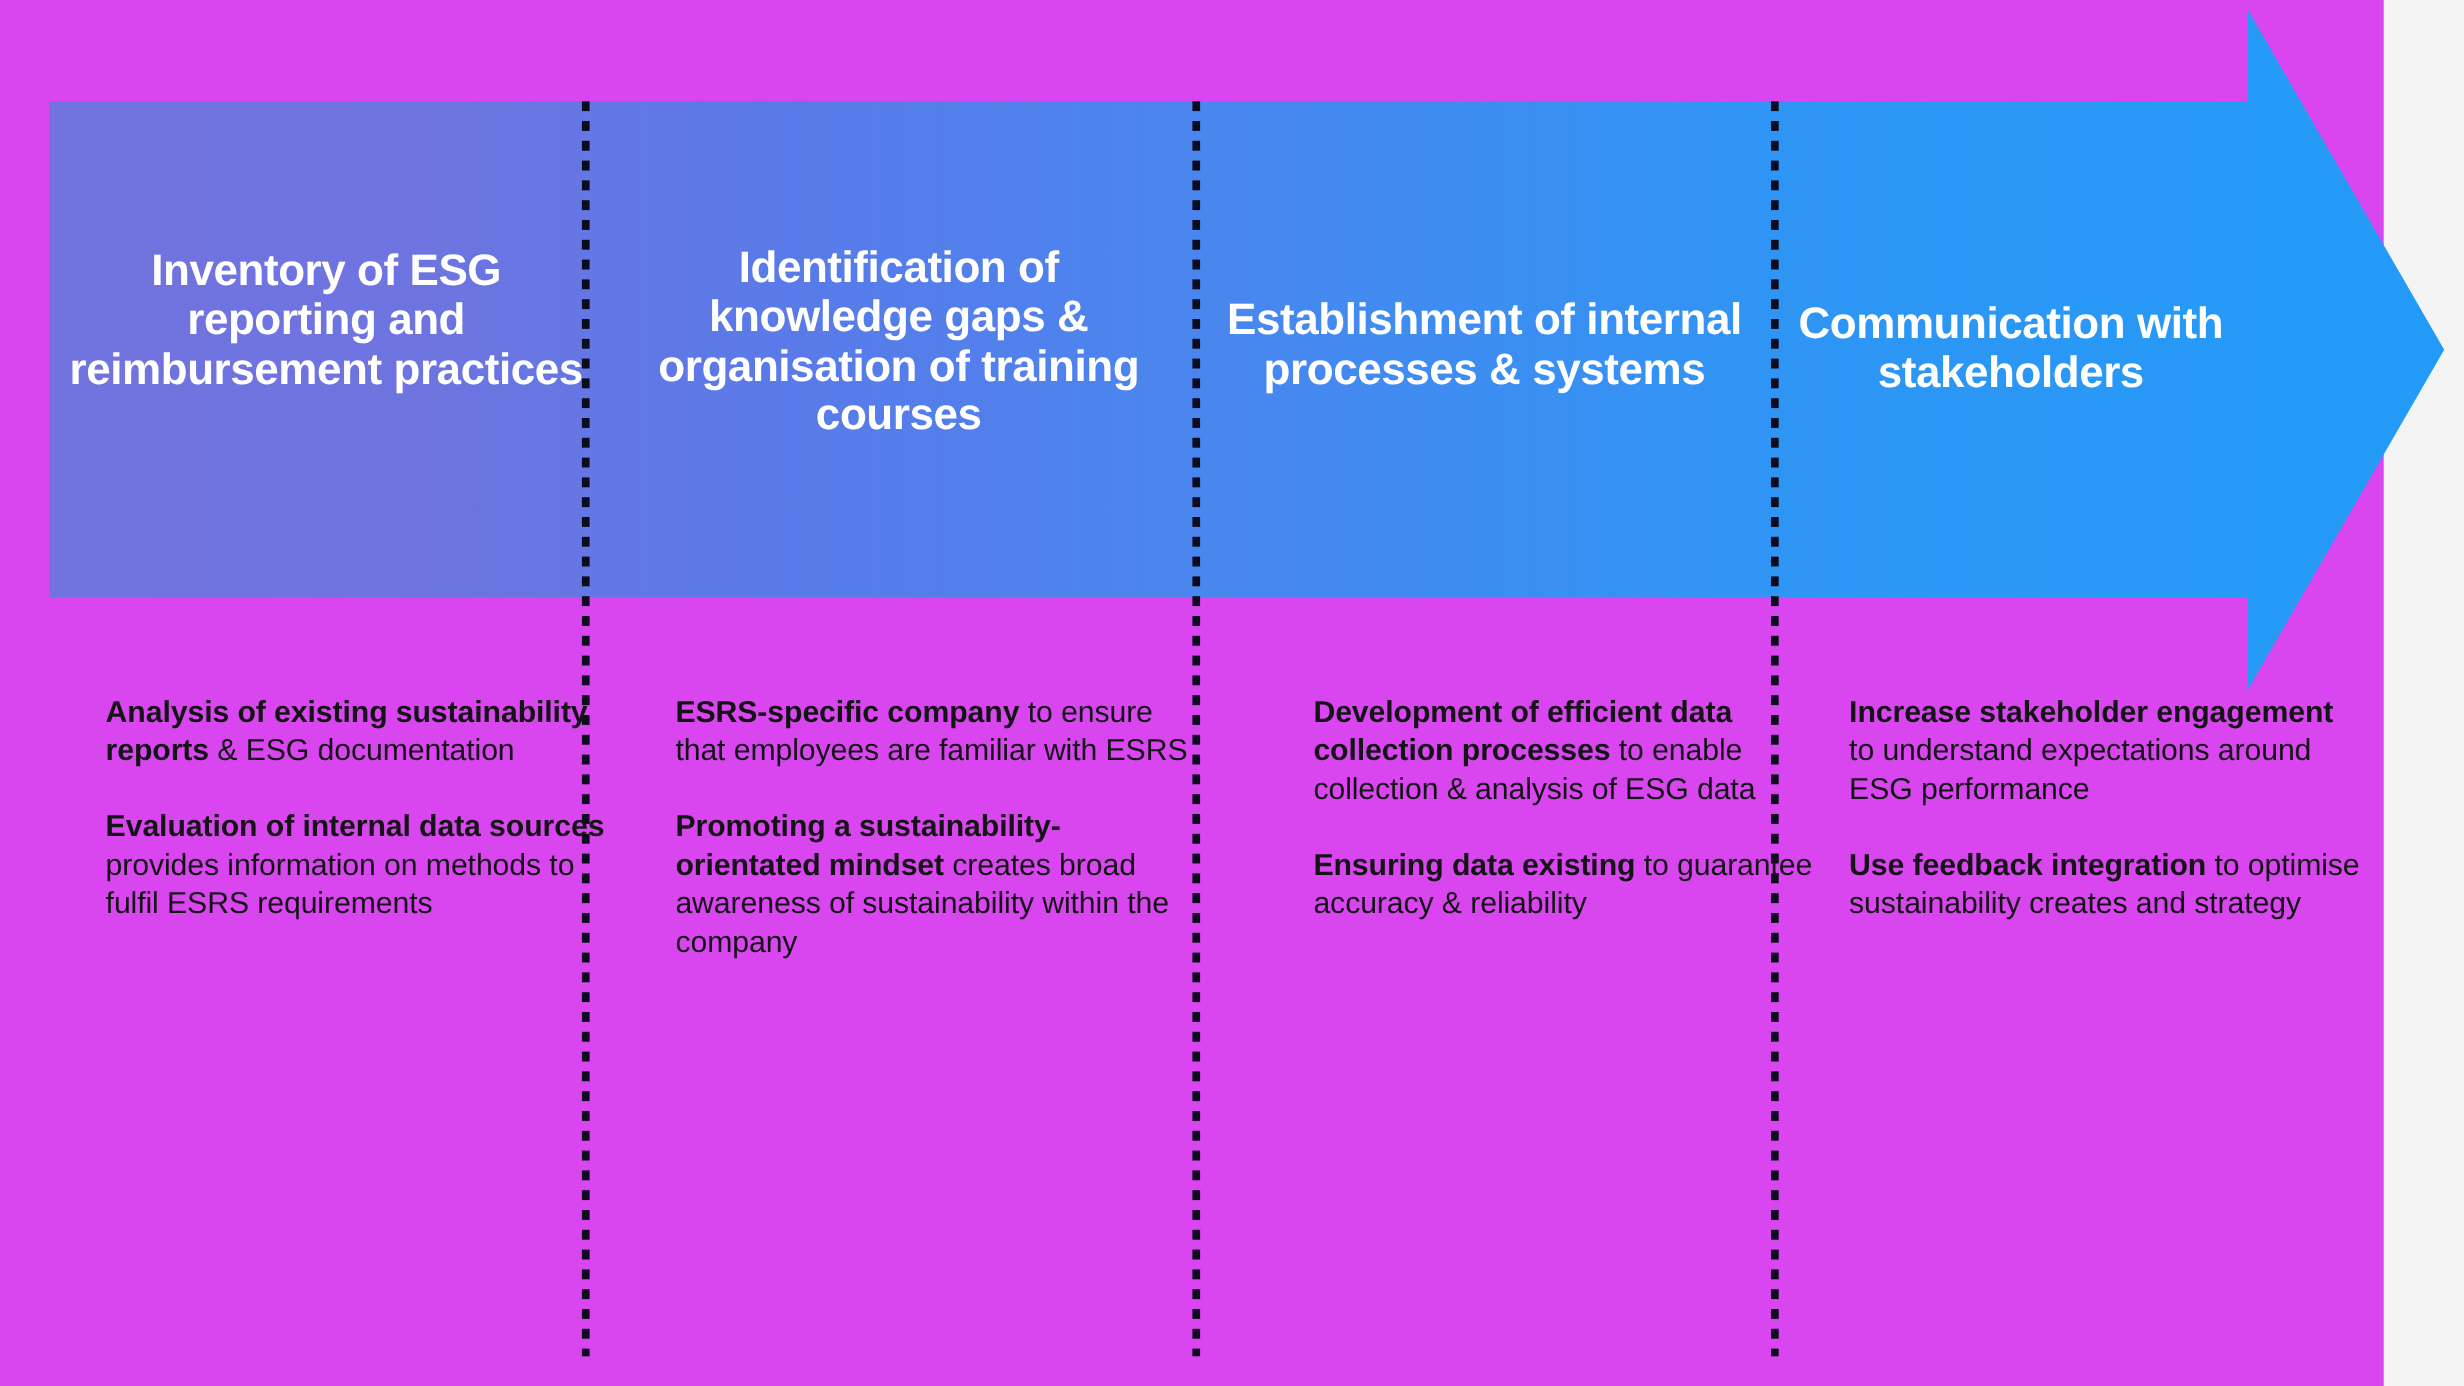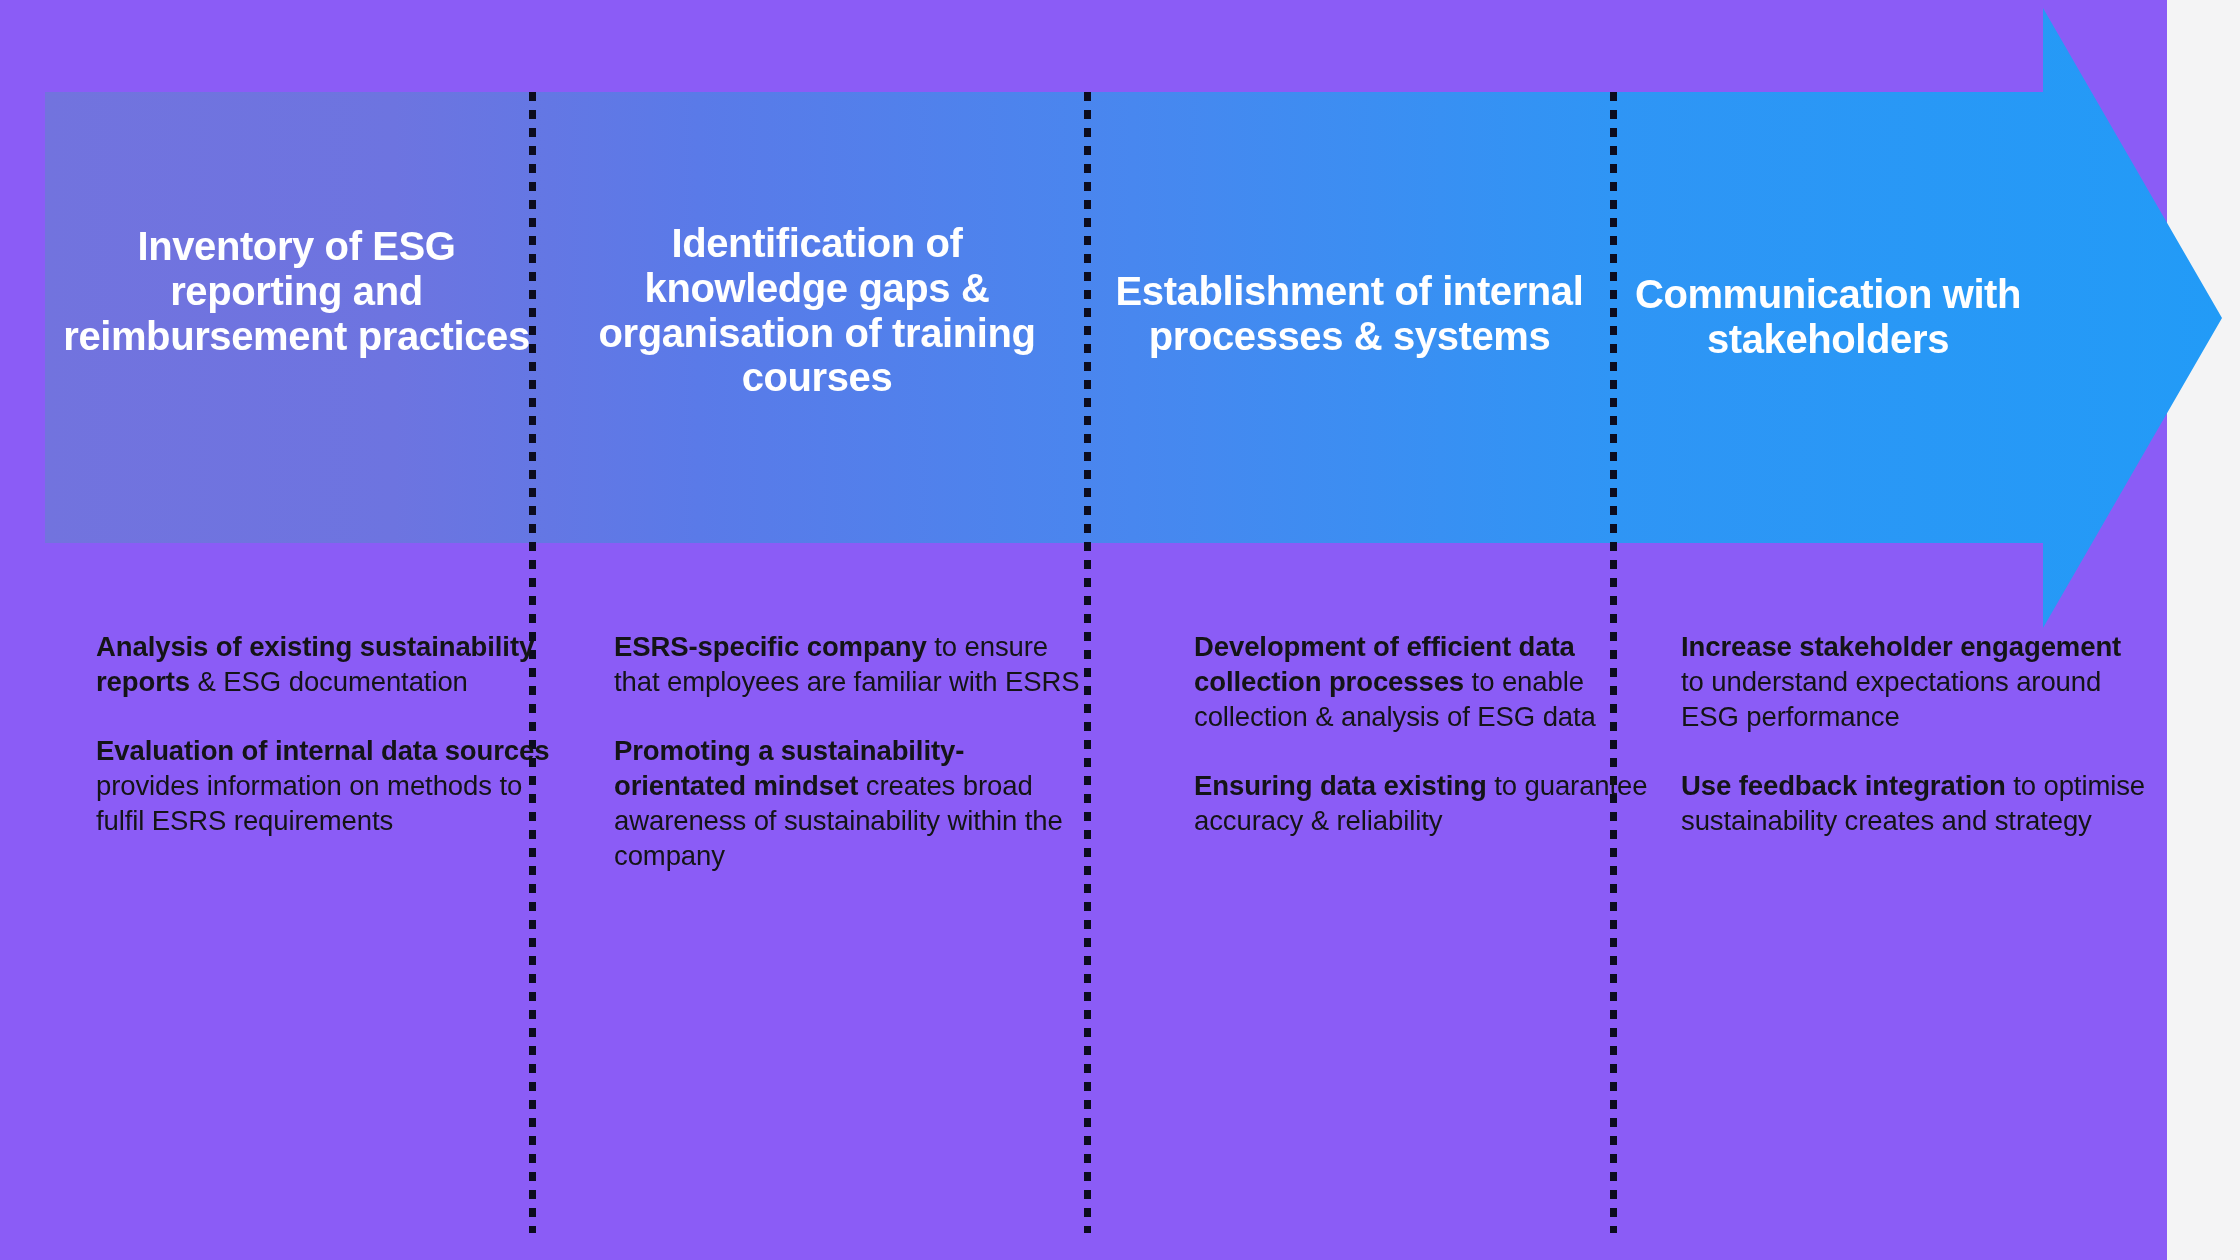--- a/index.html
+++ b/index.html
@@ -5,21 +5,21 @@
   * { margin:0; padding:0; box-sizing:border-box; }
   html, body {
     width:2240px; height:1260px;
     background:#f4f4f5;
     font-family:"Liberation Sans", sans-serif;
     overflow:hidden;
   }
   #stage {
     position:relative;
     width:2167px; height:1260px;
-    background:#8b5cf6;
+    background:#d946ef;
   }
 
   
   #arrow-svg {
     position:absolute;
     left:0; top:0;
     width:2240px; height:1260px;
     pointer-events:none;
   }
 

